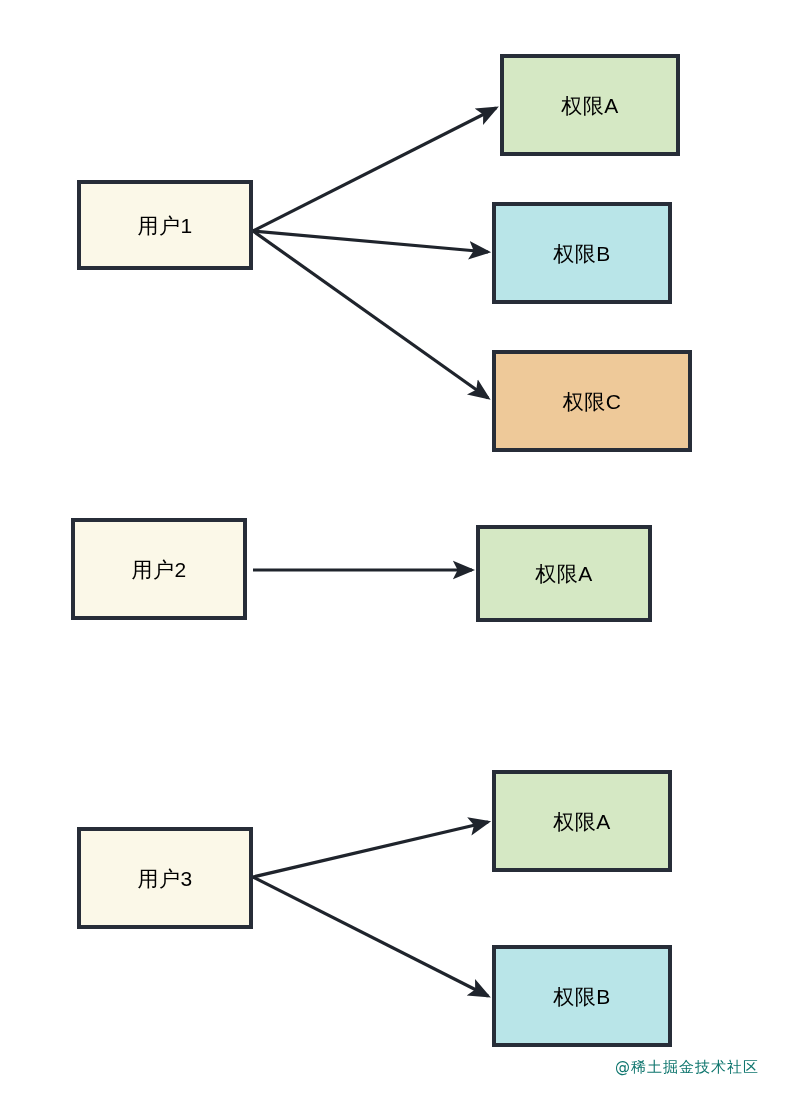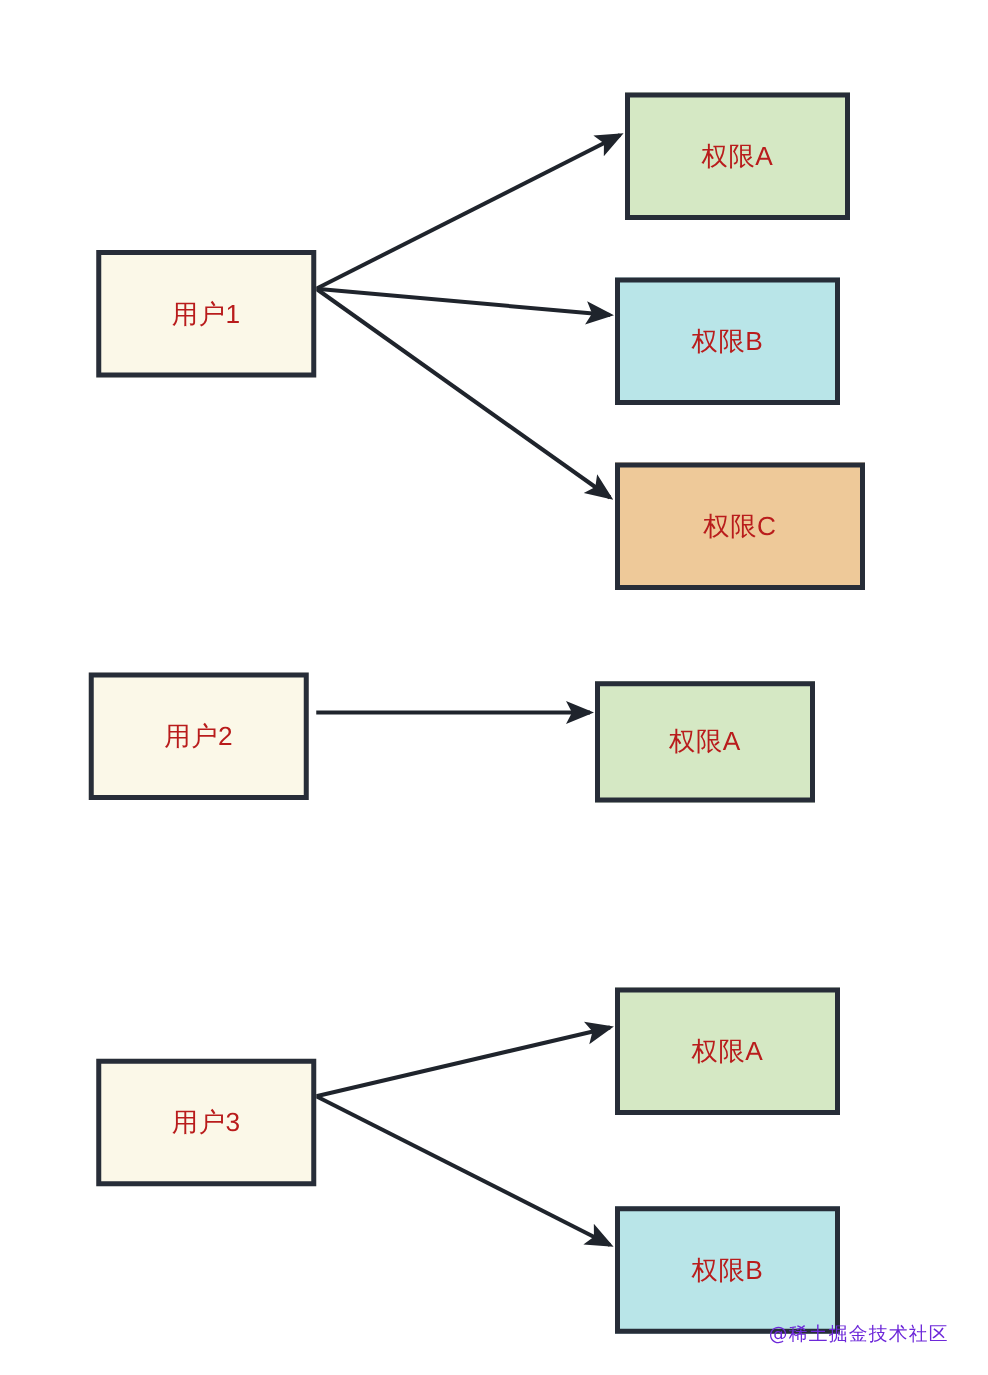--- a/index.html
+++ b/index.html
@@ -27,24 +27,23 @@
   }
   .node {
     position: absolute;
     box-sizing: border-box;
     border: 4px solid #272d38;
     display: flex;
     align-items: center;
     justify-content: center;
     font-size: 21px;
     line-height: 1;
-    color: #b91c1c;
+    color: #000000;
     letter-spacing: 0.5px;
     font-family: "Liberation Sans", "DejaVu Sans", sans-serif;
-    margin-top: 20px;
   }
   .node-label {
     display: block;
     white-space: nowrap;
   }
   .watermark {
     position: absolute;
     font-size: 15px;
     color: #c8c8c8;
     letter-spacing: 1px;
@@ -67,21 +66,21 @@
         <line x1="253" y1="231" x2="496" y2="108" stroke="#1f242c" stroke-width="3.2" marker-end="url(#arrowhead)"></line>
         <line x1="253" y1="231" x2="488" y2="252" stroke="#1f242c" stroke-width="3.2" marker-end="url(#arrowhead)"></line>
         <line x1="253" y1="231" x2="488" y2="398" stroke="#1f242c" stroke-width="3.2" marker-end="url(#arrowhead)"></line>
         <line x1="253" y1="570" x2="472" y2="570" stroke="#1f242c" stroke-width="3.2" marker-end="url(#arrowhead)"></line>
         <line x1="253" y1="877" x2="488" y2="822" stroke="#1f242c" stroke-width="3.2" marker-end="url(#arrowhead)"></line>
         <line x1="253" y1="877" x2="488" y2="996" stroke="#1f242c" stroke-width="3.2" marker-end="url(#arrowhead)"></line>
       </g>
   </svg>
 
   <div id="nodes-group">
-      <div class="node" style="left: 77px; top: 180px; width: 176px; height: 102px; background: rgb(251, 248, 232); border-color: rgb(39, 45, 56);">
+      <div class="node" style="left: 77px; top: 180px; width: 176px; height: 90px; background: rgb(251, 248, 232); border-color: rgb(39, 45, 56);">
         <span class="node-label">用户1</span>
       </div>
       <div class="node" style="left: 500px; top: 54px; width: 180px; height: 102px; background: rgb(213, 232, 196); border-color: rgb(39, 45, 56);">
         <span class="node-label">权限A</span>
       </div>
       <div class="node" style="left: 492px; top: 202px; width: 180px; height: 102px; background: rgb(185, 229, 232); border-color: rgb(39, 45, 56);">
         <span class="node-label">权限B</span>
       </div>
       <div class="node" style="left: 492px; top: 350px; width: 200px; height: 102px; background: rgb(238, 201, 153); border-color: rgb(39, 45, 56);">
         <span class="node-label">权限C</span>
@@ -96,15 +95,15 @@
         <span class="node-label">用户3</span>
       </div>
       <div class="node" style="left: 492px; top: 770px; width: 180px; height: 102px; background: rgb(213, 232, 196); border-color: rgb(39, 45, 56);">
         <span class="node-label">权限A</span>
       </div>
       <div class="node" style="left: 492px; top: 945px; width: 180px; height: 102px; background: rgb(185, 229, 232); border-color: rgb(39, 45, 56);">
         <span class="node-label">权限B</span>
       </div>
     </div>
 
-  <div class="watermark" style="left: 615px; top: 1058px; color: #6d28d9;">@稀土掘金技术社区</div>
+  <div class="watermark" style="left: 615px; top: 1058px; color: #0f766e;">@稀土掘金技术社区</div>
 
 </div>
 
 </body></html>

